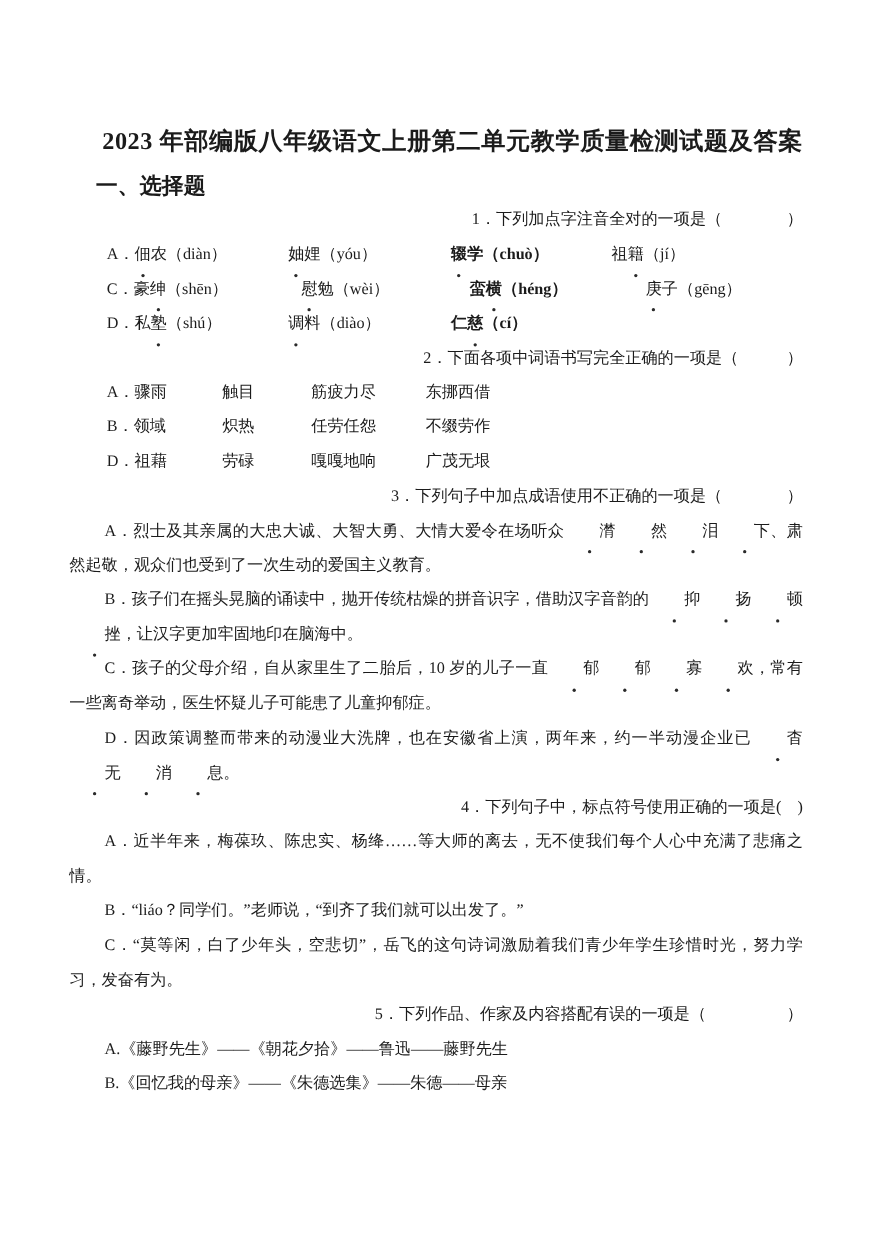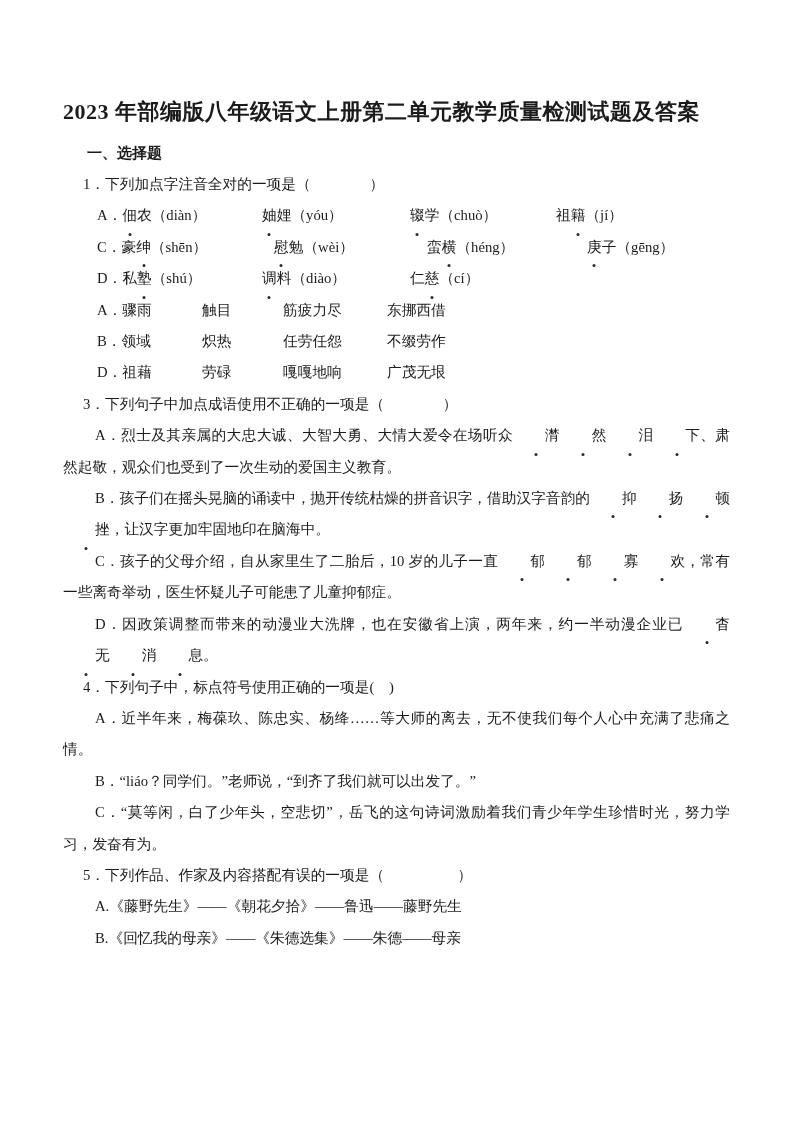--- a/index.html
+++ b/index.html
@@ -5,40 +5,40 @@
   html,body{margin:0;padding:0;}
   body{
     width:793px;height:1122px;background:#ffffff;overflow:hidden;
     font-family:"Liberation Serif","DejaVu Serif",serif;color:#1b1b1b;
   }
   .page{
     box-sizing:border-box;width:793px;height:1122px;
     padding:96px 63px 0 63px;background:#ffffff;
   }
   .title{
-    font-size:22px;font-weight:700;text-align:left;
-    margin:0 0 10px 0;line-height:32px;letter-spacing:0.5px;
+    font-size:22px;font-weight:700;text-align:right;
+    margin:16px 0 10px 0;line-height:32px;letter-spacing:0.5px;
   }
   .section{
-    font-size:15px;font-weight:700;margin:0;line-height:31px;
+    font-size:20px;font-weight:700;margin:0;line-height:31px;
     text-indent:24px;
   }
   .q{margin:0;}
   .para{
     font-size:14.7px;line-height:31.4px;margin:0;
     text-align:justify;text-indent:32px;
   }
-  .stem{text-indent:20px;text-align:left;}
+  .stem{text-indent:20px;text-align:right;}
   .opt-row{
     display:flex;font-size:14.7px;line-height:31.4px;
     padding-left:34px;white-space:nowrap;
   }
   .cell{flex:0 0 auto;}
   .cell.c3{flex:1 1 auto;}
-  .q1grid .c0{width:165px;font-family:Liberation Serif, serif;} .q1grid .c1{width:148px;font-family:Liberation Serif, serif;} .q1grid .c2{width:146px;}
+  .q1grid .c0{width:165px;font-family:Liberation Serif, serif;} .q1grid .c1{width:148px;font-family:Liberation Serif, serif;} .q1grid .c2{width:146px;font-weight:bold;}
   .q1grid .opt-row:nth-child(even) .c0{width:177px;}
   .q1grid .opt-row:nth-child(even) .c1{width:153px;}
   .q1grid .opt-row:nth-child(even) .c2{width:160px;}
   .q2grid .c0{width:105px;} .q2grid .c1{width:81px;} .q2grid .c2{width:104px;}
   
   .dot{position:relative;display:inline-block;}
   .dot::after{
     content:"";position:absolute;left:50%;bottom:-4px;
     transform:translateX(-50%);
     width:3px;height:3px;border-radius:50%;background:#2a2a2a;
@@ -68,20 +68,21 @@
         </div>
         <div class="opt-row">
           <span class="cell c0">D．私<span class="dot">塾</span>（shú）</span>
           <span class="cell c1"><span class="dot">调</span>料（diào）</span>
           <span class="cell c2">仁<span class="dot">慈</span>（cí）</span>
         </div>
       </div>
   </section>
 
   <section class="q">
+    <p class="para stem">2．下面各项中词语书写完全正确的一项是（　　　）</p>
     <div class="q2grid">
         <div class="opt-row">
           <span class="cell c0">A．骤雨</span>
           <span class="cell c1">触目</span>
           <span class="cell c2">筋疲力尽</span>
           <span class="cell c3">东挪西借</span>
         </div>
         <div class="opt-row">
           <span class="cell c0">B．领域</span>
           <span class="cell c1">炽热</span>

